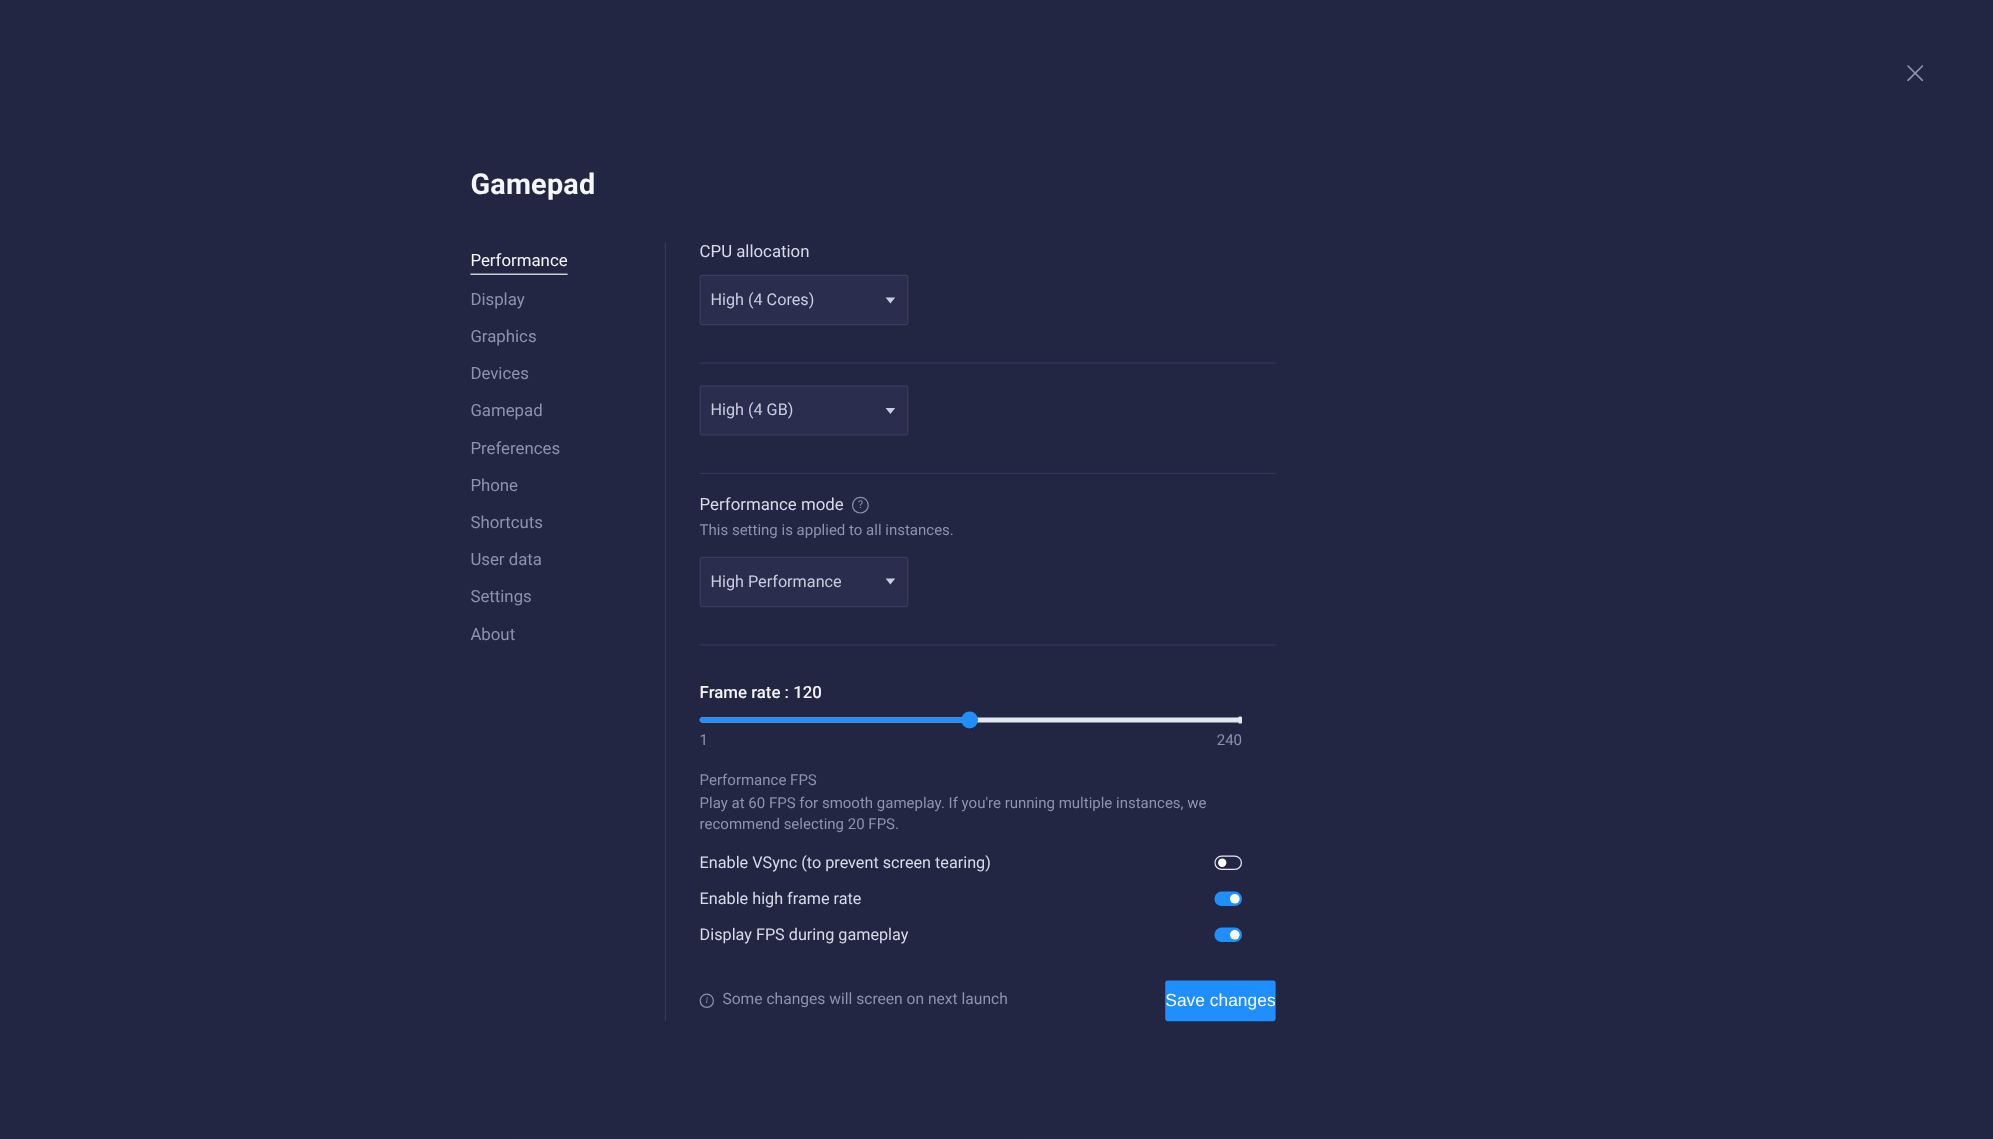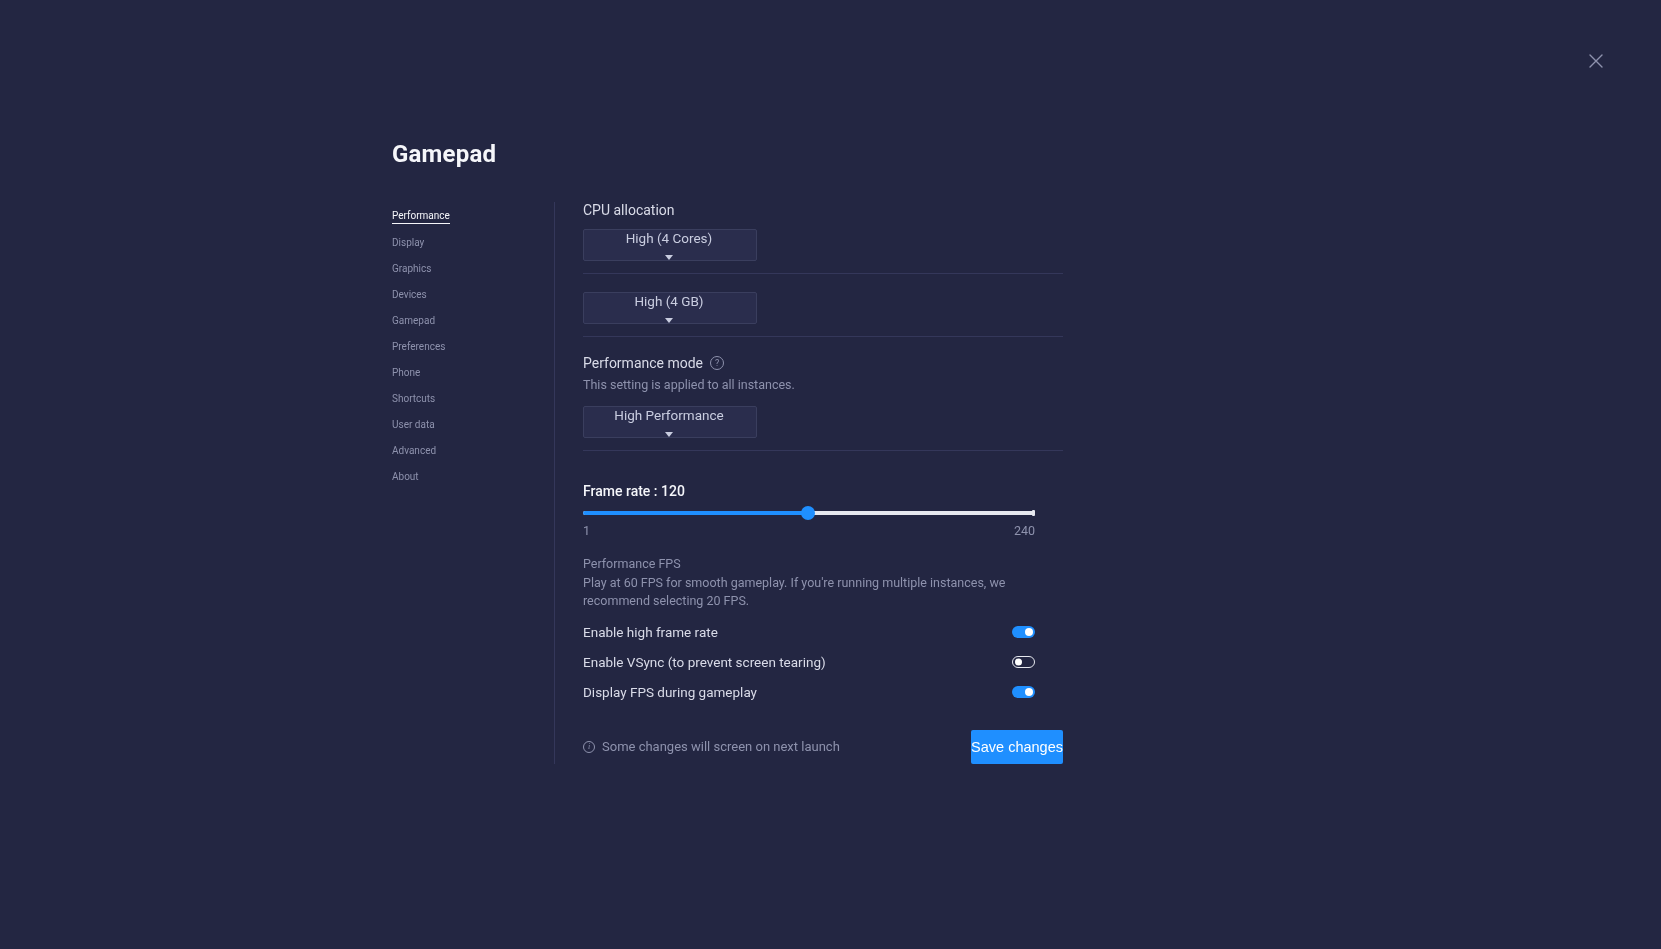--- a/index.html
+++ b/index.html
@@ -45,21 +45,21 @@
   .cols {
     display: flex;
     align-items: flex-start;
   }
   .sidebar {
     width: 162px;
     padding-top: 3px;
   }
   .sidebar ul { list-style: none; margin: 0; padding: 0; }
   .sidebar li {
-    font-size: 10px;
+    font-size: 14px;
     color: var(--muted);
     padding: 5px 0;
     margin-bottom: 5px;
     cursor: pointer;
     width: fit-content;
   }
   .sidebar li.active {
     color: var(--text);
     border-bottom: 1px solid var(--text);
     padding-bottom: 2px;
@@ -70,21 +70,21 @@
     background: var(--divider);
     align-self: stretch;
     min-height: 500px;
   }
   .content {
     padding-left: 28px;
     flex: 1;
   }
   .group {
     border-bottom: 1px solid var(--divider);
-    padding-bottom: 12px;
+    padding-bottom: 31px;
     margin-bottom: 18px;
   }
   .group:last-of-type { border-bottom: none; margin-bottom: 0; padding-bottom: 10px;}
   .label-row {
     display: flex;
     align-items: center;
     gap: 7px;
     margin-bottom: 11px;
   }
   .label {
@@ -101,32 +101,31 @@
   .help-icon {
     width: 14px; height: 14px;
     border: 1px solid var(--muted);
     border-radius: 50%;
     display: inline-flex;
     align-items: center; justify-content: center;
     font-size: 9px; color: var(--muted);
   }
   .select {
     width: 174px;
-    height: 32px;
+    height: 42px;
     background: var(--select-bg);
     border: 1px solid var(--border);
     border-radius: 2px;
     display: flex;
     align-items: center;
     justify-content: space-between;
     padding: 0 10px 0 8px;
     font-size: 13.5px;
     color: #c9cde0;
     cursor: pointer;
-    flex-direction: column;
   }
   .caret {
     width: 0; height: 0;
     border-left: 4px solid transparent;
     border-right: 4px solid transparent;
     border-top: 5px solid #c9cde0;
   }
 
   
   .slider-label {
@@ -260,21 +259,21 @@
       <ul id="sidebar-list">
           <li class="active">Performance</li>
           <li>Display</li>
           <li>Graphics</li>
           <li>Devices</li>
           <li>Gamepad</li>
           <li>Preferences</li>
           <li>Phone</li>
           <li>Shortcuts</li>
           <li>User data</li>
-          <li>Advanced</li>
+          <li>Settings</li>
           <li>About</li>
         </ul>
     </nav>
 
     <div class="divider"></div>
 
     <div class="content">
 
       <div class="group">
         <div class="label-row">
@@ -320,28 +319,28 @@
           <span>1</span>
           <span>240</span>
         </div>
 
         <div class="reco">
           <div class="reco-title">Performance FPS</div>
           <div class="reco-text">Play at 60 FPS for smooth gameplay. If you're running multiple instances, we recommend selecting 20 FPS.</div>
         </div>
 
         <div class="toggle-row">
+          <span>Enable VSync (to prevent screen tearing)</span>
+          <div class="toggle off">
+              <div class="knob"></div>
+            </div>
+        </div>
+        <div class="toggle-row">
           <span>Enable high frame rate</span>
           <div class="toggle on">
-              <div class="knob"></div>
-            </div>
-        </div>
-        <div class="toggle-row">
-          <span>Enable VSync (to prevent screen tearing)</span>
-          <div class="toggle off">
               <div class="knob"></div>
             </div>
         </div>
         <div class="toggle-row">
           <span>Display FPS during gameplay</span>
           <div class="toggle on">
               <div class="knob"></div>
             </div>
         </div>
       </div>

